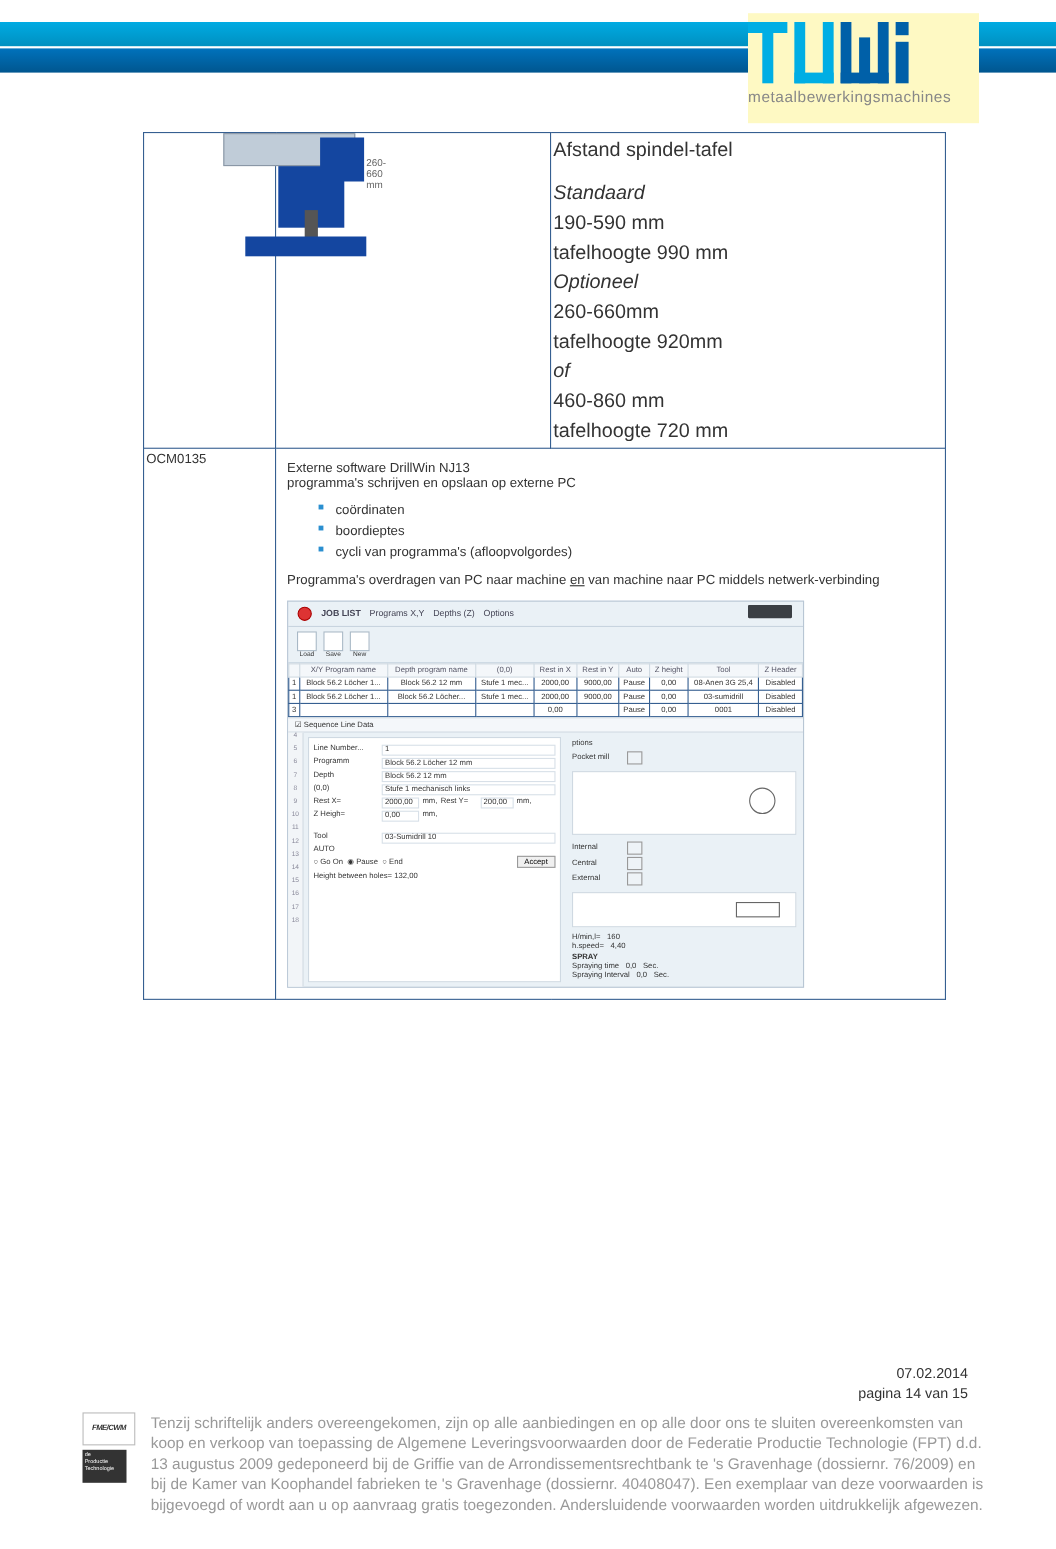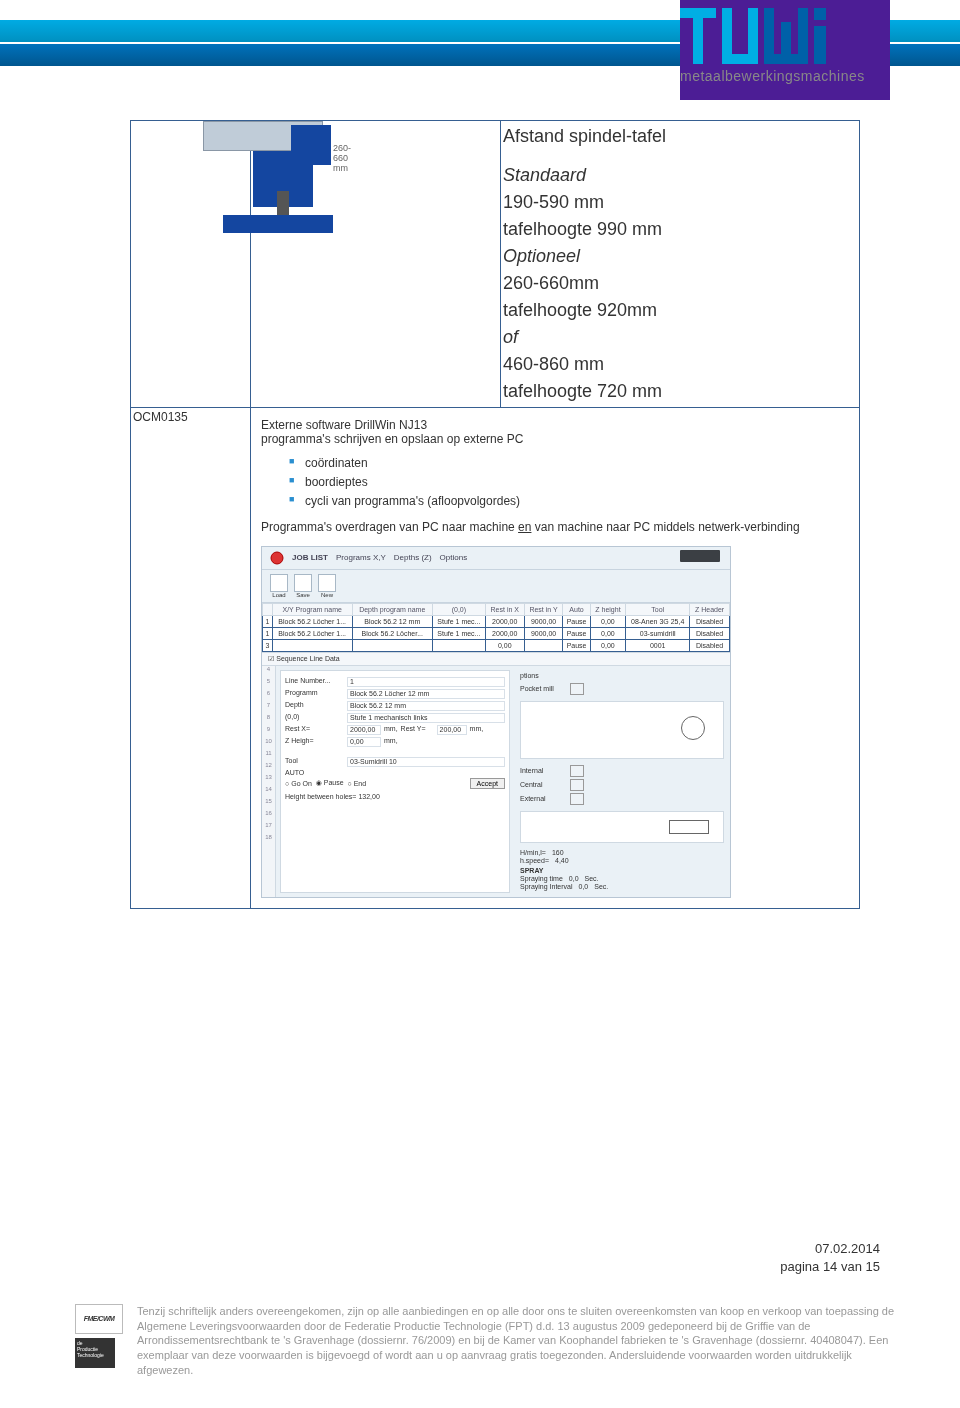--- a/index.html
+++ b/index.html
@@ -1,20 +1,20 @@
 <!DOCTYPE html>
 <html><head>
 <meta charset="utf-8">
 <style>
   *{margin:0;padding:0;box-sizing:border-box}
   body{width:960px;height:1408px;font-family:Arial,Helvetica,sans-serif;font-size:12px;color:#333;background:#fff;position:relative}
   .header{position:relative;height:100px}
   .bar-cyan{position:absolute;top:20px;left:0;right:0;height:22px;background:linear-gradient(#00abe3,#0090c0)}
   .bar-blue{position:absolute;top:44px;left:0;right:0;height:22px;background:linear-gradient(#0072bc,#00568f)}
-  .logo-box{position:absolute;right:70px;top:0;width:210px;height:100px;background:#4c1d95;padding:8px 0 0 0}
+  .logo-box{position:absolute;right:70px;top:12px;width:210px;height:100px;background:#fef9c3;padding:8px 0 0 0}
   .logo-row{display:flex;gap:6px;align-items:flex-start;justify-content:flex-start}
   .tagline{font-size:14px;color:#888;letter-spacing:.5px;margin-top:4px}
 
   .content{position:absolute;left:130px;top:120px;width:730px}
   table.spec{width:100%;border-collapse:collapse}
   table.spec td{border:1px solid #365f91;vertical-align:top;padding:2px}
   td.imgcell{width:250px;height:200px;vertical-align:middle}
   td.textcell{padding:12px 8px 8px 8px;font-size:18px;line-height:1.5}
   td.leftcode{width:120px;text-align:left;vertical-align:middle;font-size:12px}
 
@@ -56,21 +56,21 @@
   .dw-body{display:flex;position:relative;padding-left:14px}
   .dw-numcol div{font-size:6px;color:#889;text-align:center;height:12px}
   .toolbar-spot{position:absolute;right:10px;top:3px;width:40px;height:12px;background:#3b3f44;border-radius:1px}
 
   .date{position:absolute;right:80px;top:1240px;font-size:13px;text-align:right;line-height:1.4}
 
   .footer{position:absolute;left:75px;right:60px;bottom:30px;display:flex;gap:12px}
   .fme{flex:0 0 50px}
   .fme-logo{width:48px;height:30px;background:#fff;border:1px solid #bbb;font-size:7px;font-weight:bold;display:flex;align-items:center;justify-content:center;font-style:italic;color:#333;letter-spacing:-.5px}
   .pt-logo{width:40px;height:30px;background:#333;color:#fff;font-size:5px;padding:2px;margin-top:4px}
-  .disclaimer{flex:1;font-size:11px;color:#999;line-height:1.35}
+  .disclaimer{flex:1;font-size:14px;color:#999;line-height:1.35}
 </style>
 </head>
 <body>
 
 <div class="header">
   <div class="bar-cyan"></div>
   <div class="bar-blue"></div>
   <div class="logo-box">
     <div class="logo-row">
       <svg width="36" height="56">

